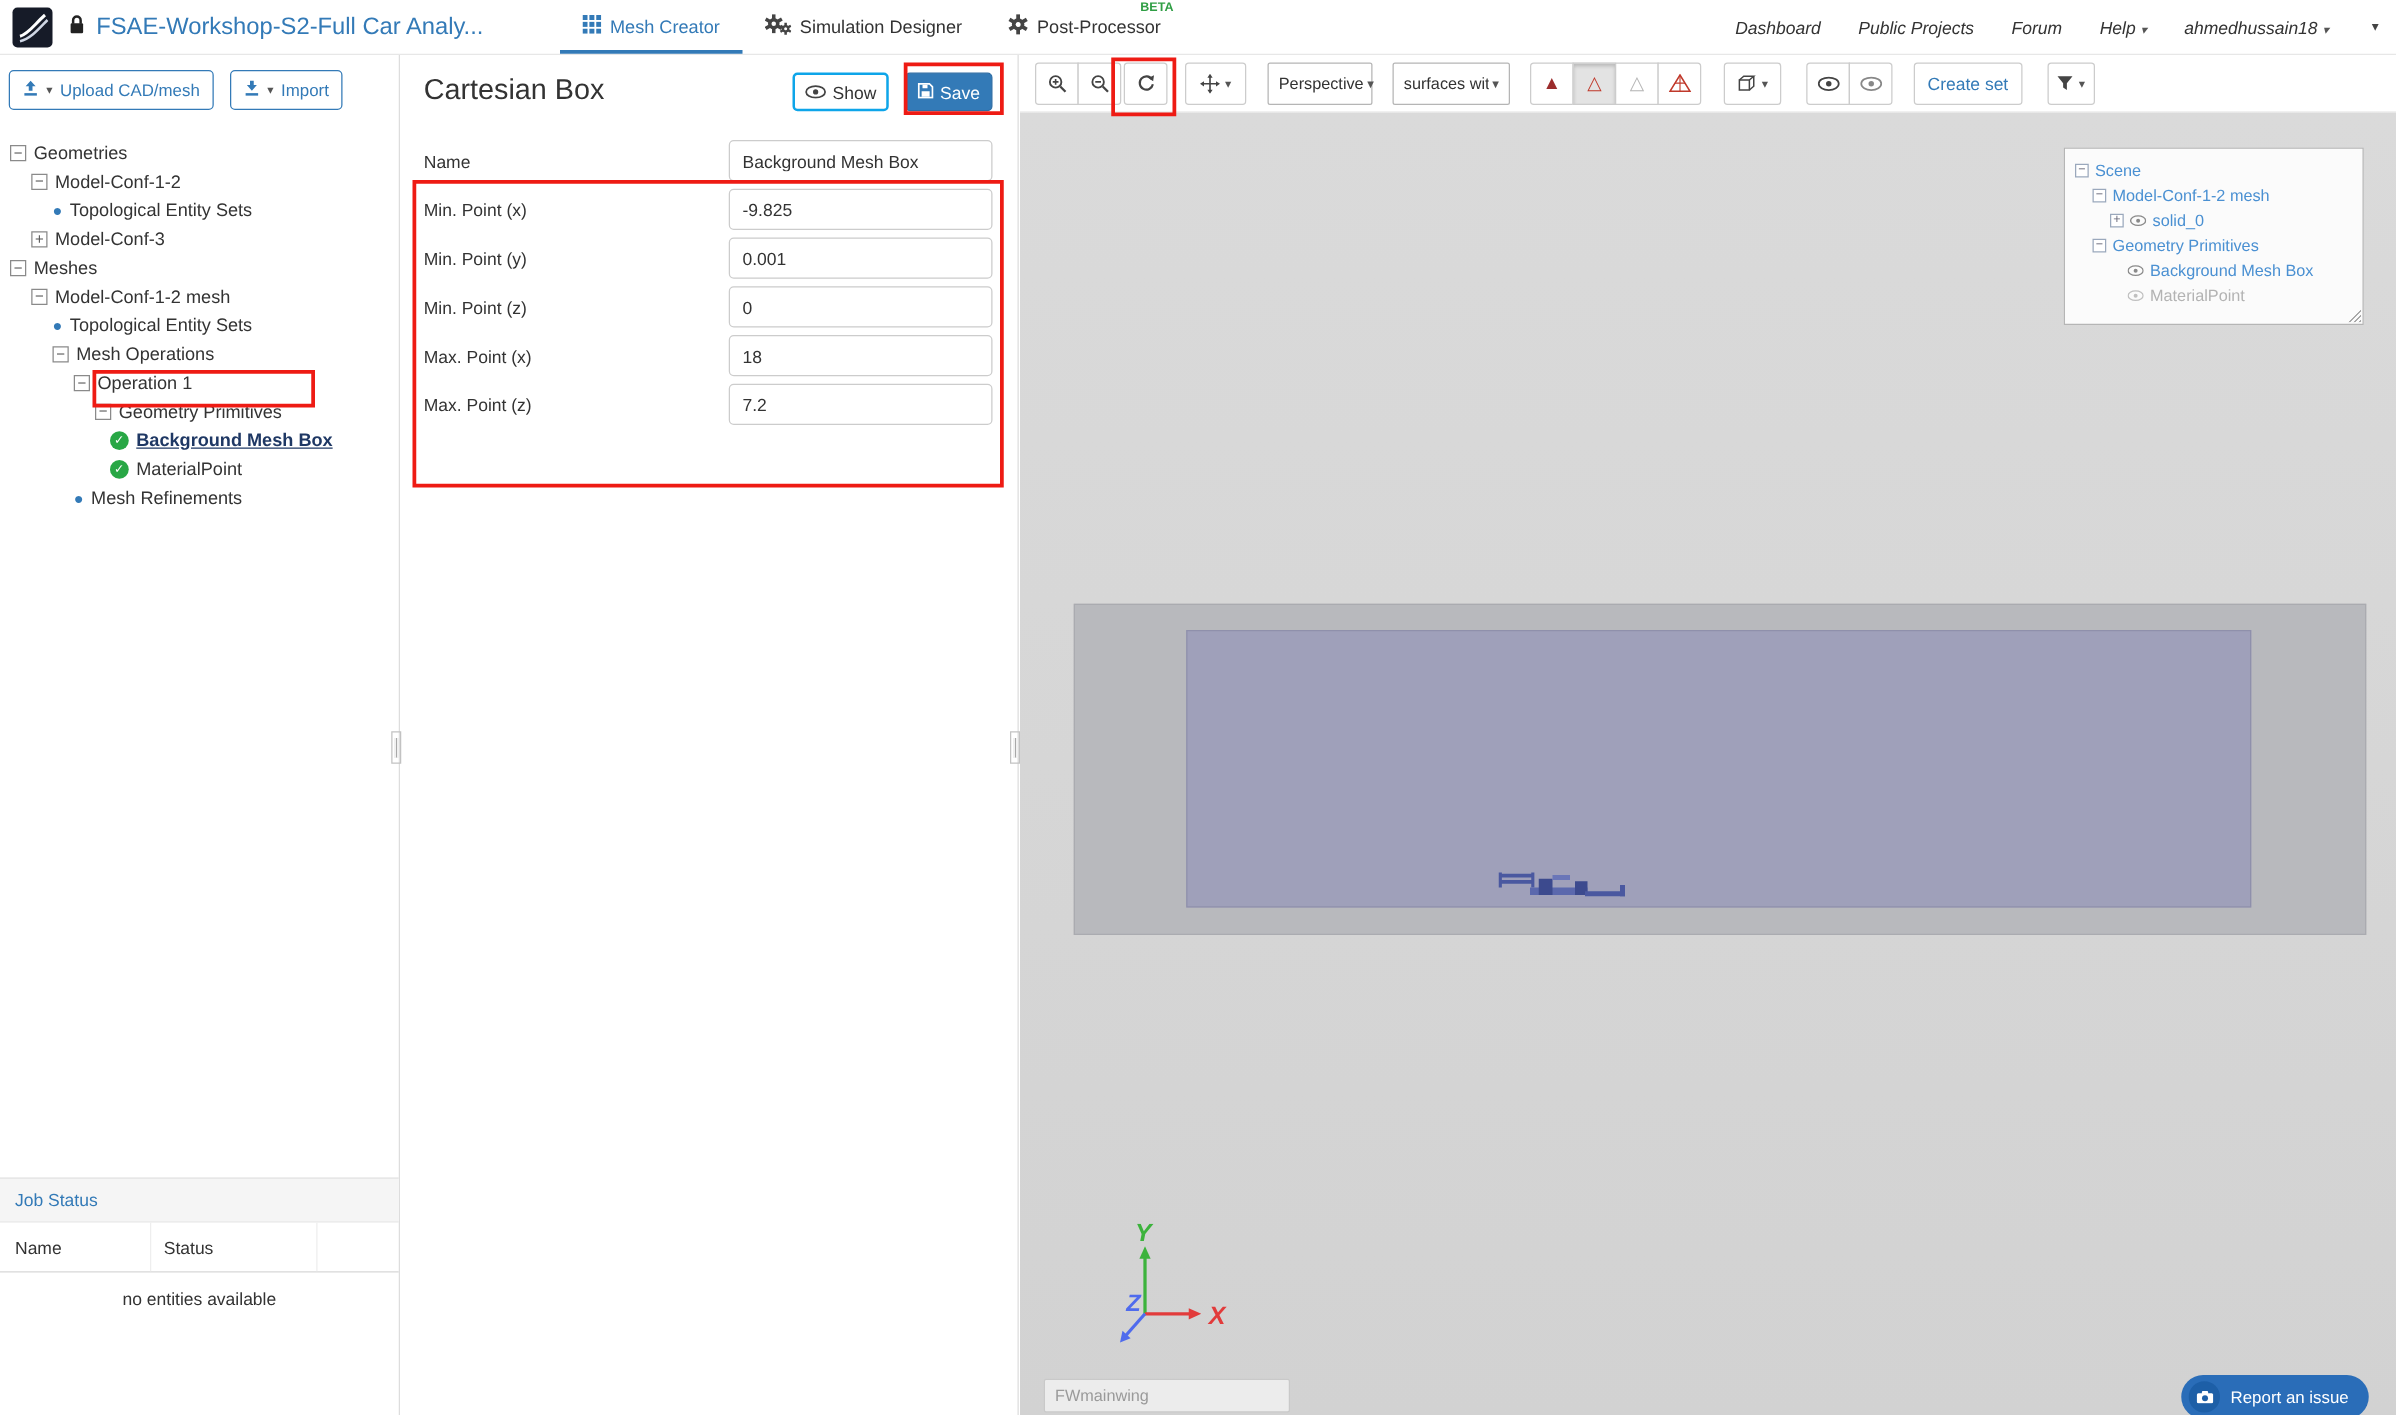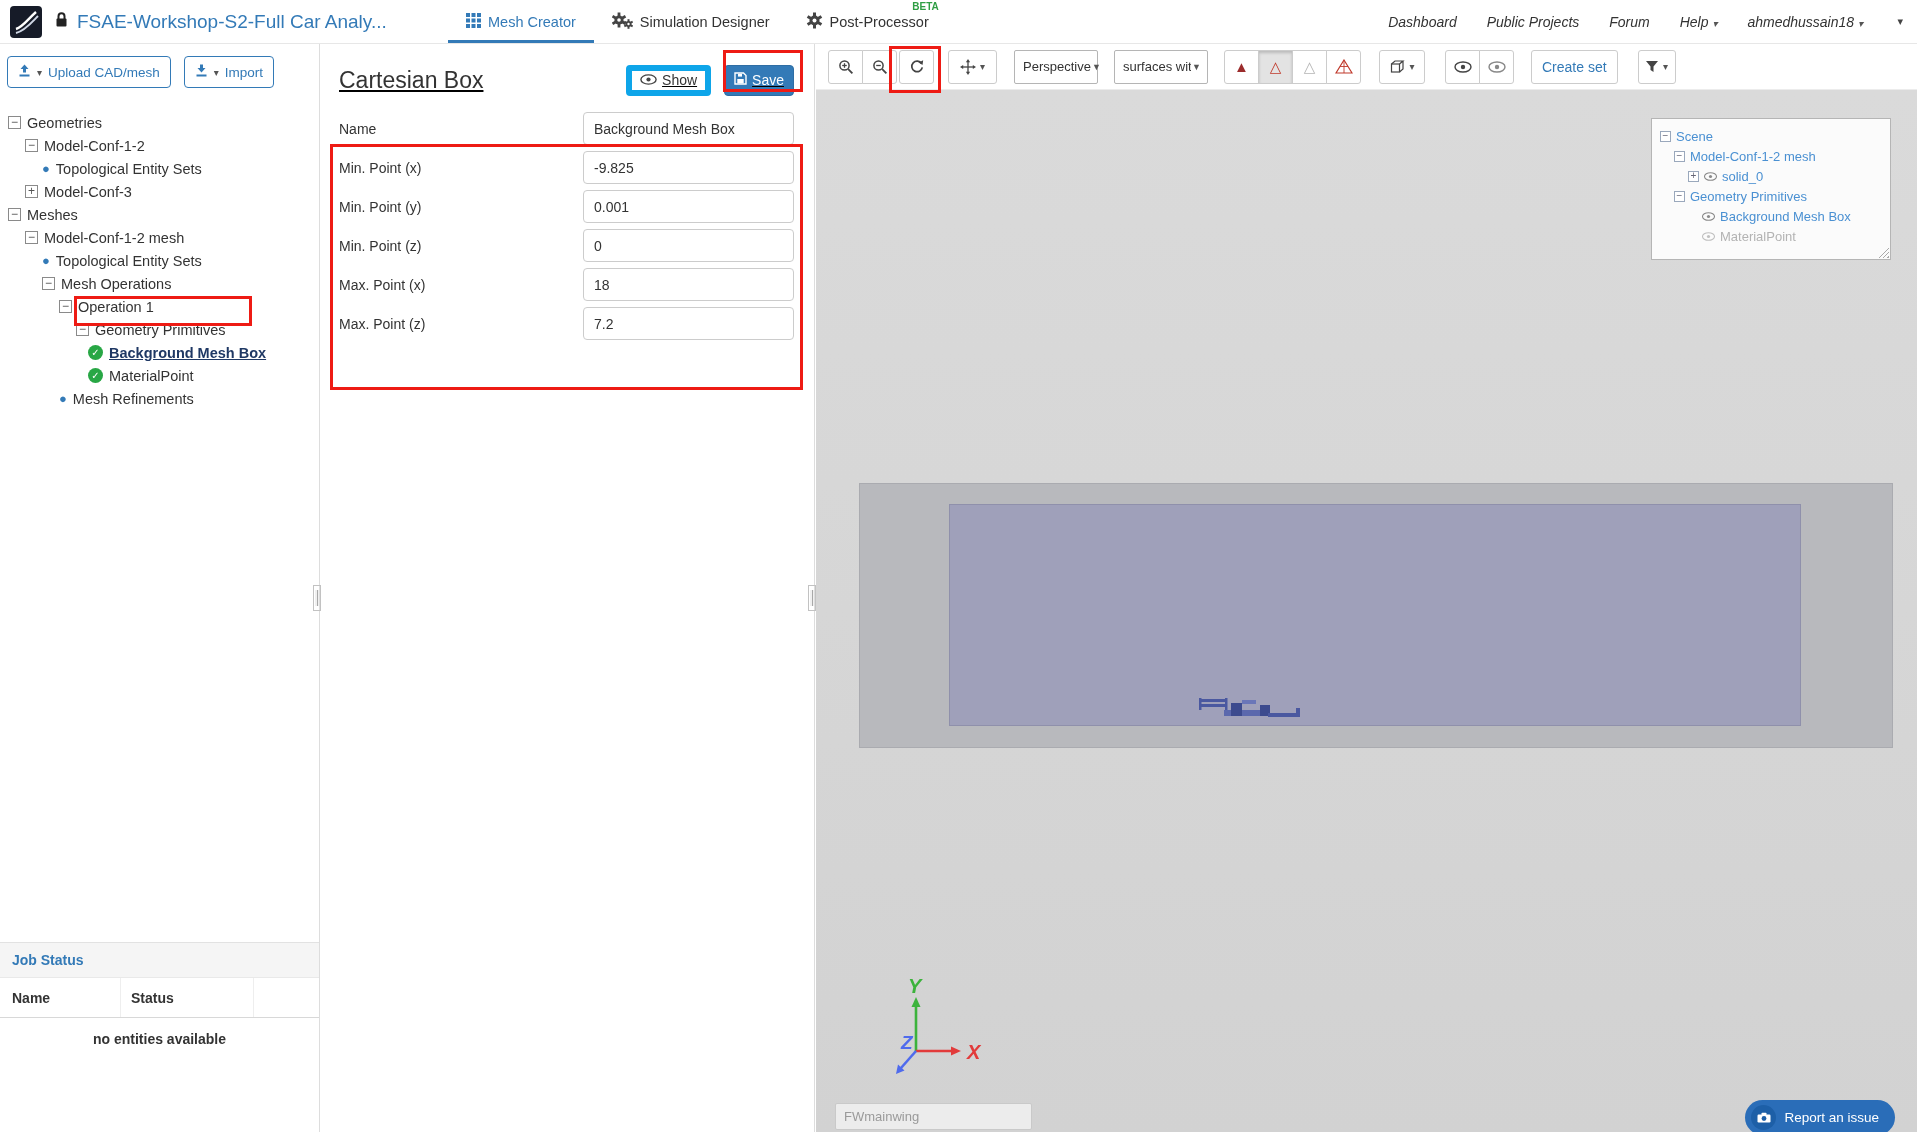--- a/index.html
+++ b/index.html
@@ -28,33 +28,33 @@
   .side-btns { display:flex; gap:13px; padding:12px 8px 8px 7px; }
   .btn-outline { display:inline-flex; align-items:center; gap:6px; border:1px solid #337ab7; color:#337ab7; background:#fff; border-radius:4px; height:32px; padding:0 10px; font-size:13.5px; cursor:pointer; }
   .tree { padding-top:15px; font-size:14.5px; color:#333; }
   .trow { height:23px; display:flex; align-items:center; gap:6px; cursor:pointer; white-space:nowrap; }
   .l0{padding-left:8px}.l1{padding-left:25px}.l2{padding-left:42px}.l3{padding-left:59px}.l4{padding-left:76px}.l5{padding-left:88px}
   .exp { width:13px; height:13px; border:1px solid #8a8a8a; background:#fff; color:#555; font-size:12px; line-height:10px; text-align:center; flex:none; cursor:pointer; }
   .dot { color:#337ab7; font-size:13px; flex:none; line-height:13px; }
   .chk { width:15px; height:15px; border-radius:50%; background:#28a745; color:#fff; font-size:10px; line-height:15px; text-align:center; flex:none; }
   .sel { font-weight:bold; text-decoration:underline; color:#1f3864; }
 
-  .job-status { position:absolute; left:0; right:0; top:898px;font-weight:bold; }
+  .job-status { position:absolute; left:0; right:0; top:898px; }
   .js-title { height:36px; background:#f5f5f5; border-top:1px solid #e2e2e2; border-bottom:1px solid #e9e9e9; color:#337ab7; font-size:14px; display:flex; align-items:center; padding-left:12px; }
   .js-head { display:flex; height:40px; border-bottom:1px solid #d8d8d8; align-items:center; font-size:14px; color:#333; }
   .js-col-name { width:120px; padding-left:12px; }
   .js-col-status { width:133px; padding-left:10px; border-left:1px solid #eee; height:100%; display:flex; align-items:center; }
   .js-col-rest { flex:1; border-left:1px solid #eee; height:100%; }
   .js-empty { text-align:center; padding-top:13px; font-size:14px; color:#333; }
 
   
   .panel { position:absolute; top:44px; left:321px; width:494px; bottom:0; background:#fff; border-right:1px solid #ddd; }
-  .panel-header { display:flex; align-items:center; padding:14px 20px 0 18px; height:58px;text-decoration:underline; }
+  .panel-header { display:flex; align-items:flex-start; padding:14px 20px 0 18px; height:58px; }
   .panel-title { flex:1; font-size:23px; color:#333; font-weight:400; }
-  .btn-show { height:31px; border:6px solid #0ea5e9; background:#fff; border-radius:4px; display:inline-flex; align-items:center; gap:5px; padding:0 8px; font-size:14px; color:#333; cursor:pointer; }
+  .btn-show { height:31px; border:2px solid #0ea5e9; background:#fff; border-radius:4px; display:inline-flex; align-items:center; gap:5px; padding:0 8px; font-size:14px; color:#333; cursor:pointer; }
   .btn-save { height:31px; margin-left:13px; border:1px solid #2e6da4; background:#337ab7; color:#fff; border-radius:4px; display:inline-flex; align-items:center; gap:5px; padding:0 9px; font-size:14px; cursor:pointer; }
   .form { padding:10px 20px 0 18px; }
   .frow { display:flex; align-items:center; margin-bottom:6px; height:33px; }
   .flabel { flex:1; font-size:14px; color:#333; }
   .finput { width:211px; height:33px; border:1px solid #ccc; border-radius:4px; padding:0 10px; font-size:14px; color:#333; font-family:"Liberation Sans", sans-serif; background:#fff; }
 
   
   .viewport { position:absolute; top:44px; left:816px; right:0; bottom:0; background:#fff; }
   .vp-toolbar { position:absolute; top:0; left:0; right:0; height:46px; background:#fff; display:flex; align-items:center; padding-left:12px; border-bottom:1px solid #ececec; }
   .vbtn { height:34px; min-width:35px; background:#fff; border:1px solid #ccc; display:inline-flex; align-items:center; justify-content:center; gap:4px; border-radius:3px; color:#444; font-size:14px; cursor:pointer; flex:none; }

